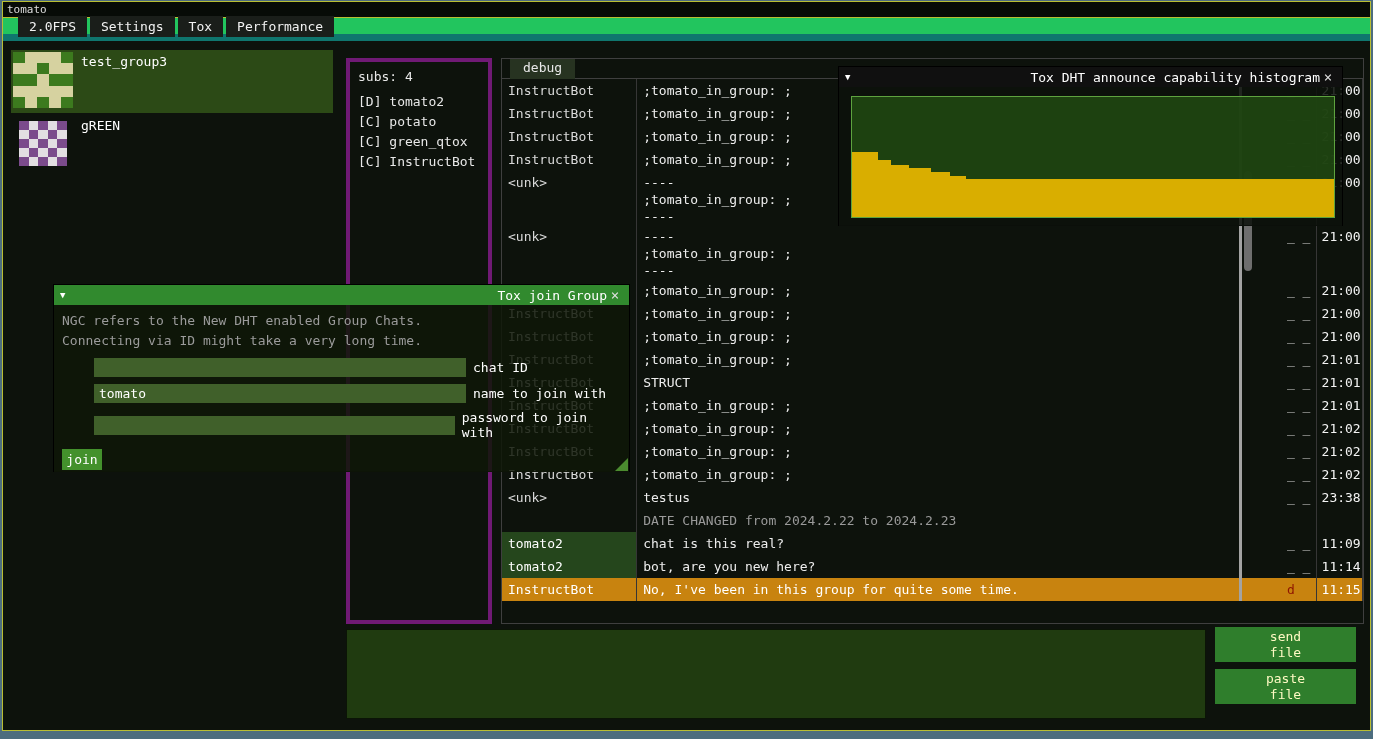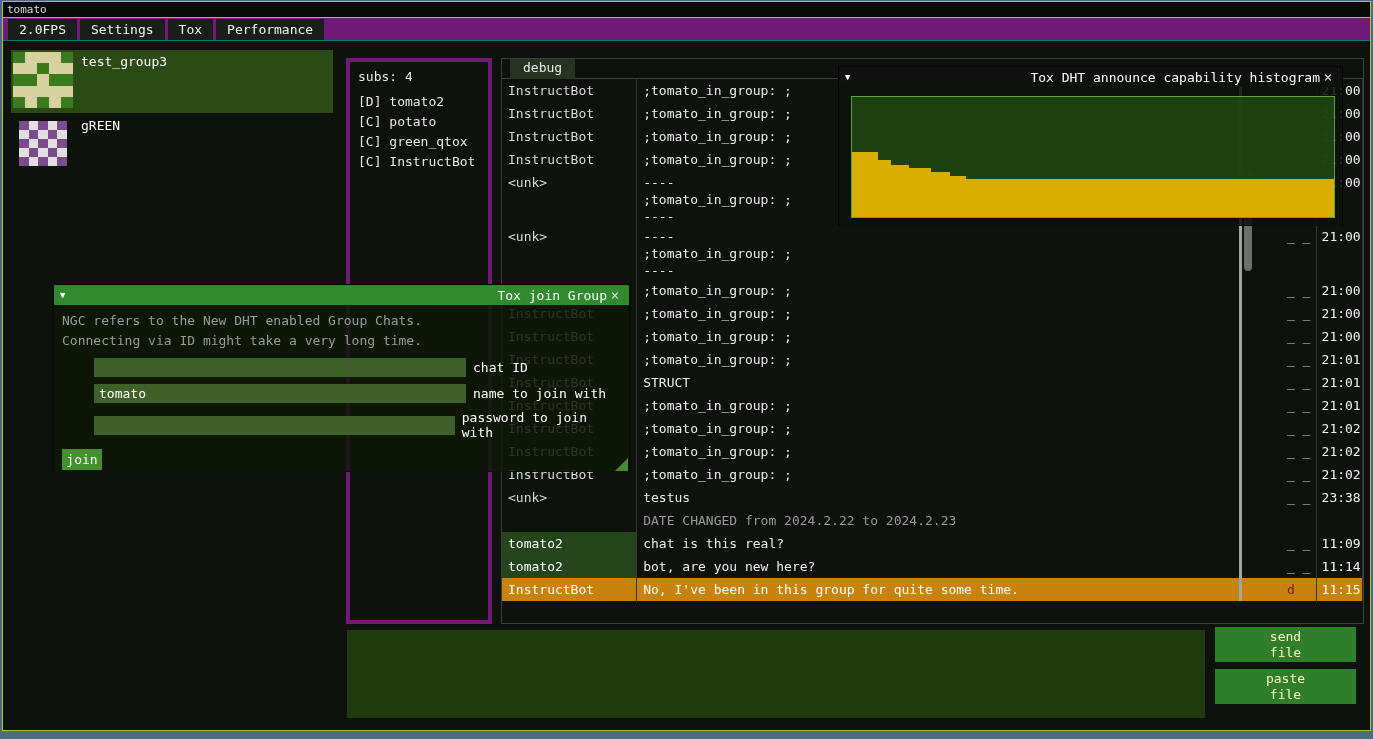--- a/index.html
+++ b/index.html
@@ -3,21 +3,21 @@
 <meta charset="utf-8">
 <style>
   * { margin:0; padding:0; box-sizing:border-box; }
   html,body { background:#333; }
   body { font-family:"DejaVu Sans Mono","Liberation Mono",monospace; font-size:13px; }
 
   .frame { position:relative; width:1373px; height:739px; background:#4d6d7e; padding:1px 2px 8px 2px; }
   .app { position:relative; width:100%; height:100%; border:1px solid #b9be33; background:#0d120c; overflow:hidden; color:#e8e8e8; }
 
   .titlebar { height:16px; background:#070b07; border-bottom:1px solid #b9be33; font-size:11px; line-height:15px; padding-left:4px; color:#ddd; }
-  .menubar { display:flex; align-items:center; height:23px; background:#701a75; border-bottom:1px solid #0f766e; padding-left:5px; }
+  .menubar { display:flex; align-items:center; height:23px; background:#22c55e; border-bottom:7px solid #0f766e; padding-left:15px; }
   .menu-item { padding:3px 11px; margin-right:3px; background:#1a1e1a; color:#f2f2f2; cursor:default; }
 
   .sidebar { position:absolute; left:8px; top:48px; width:322px; }
   .group-item { display:flex; height:63px; margin-bottom:1px; cursor:default; }
   .group-item.selected { background:#2c4a16; }
   .avatar-box { width:70px; display:flex; align-items:flex-start; padding-top:2px; }
   .avatar { display:grid; grid-template-columns:repeat(5,1fr); grid-template-rows:repeat(5,1fr); width:60px; height:56px; margin-left:2px; }
   .group-item:nth-child(2) .avatar { width:48px; height:45px; margin-left:8px; margin-top:5px; }
   .group-name { padding-top:4px; color:#fff; }
 

